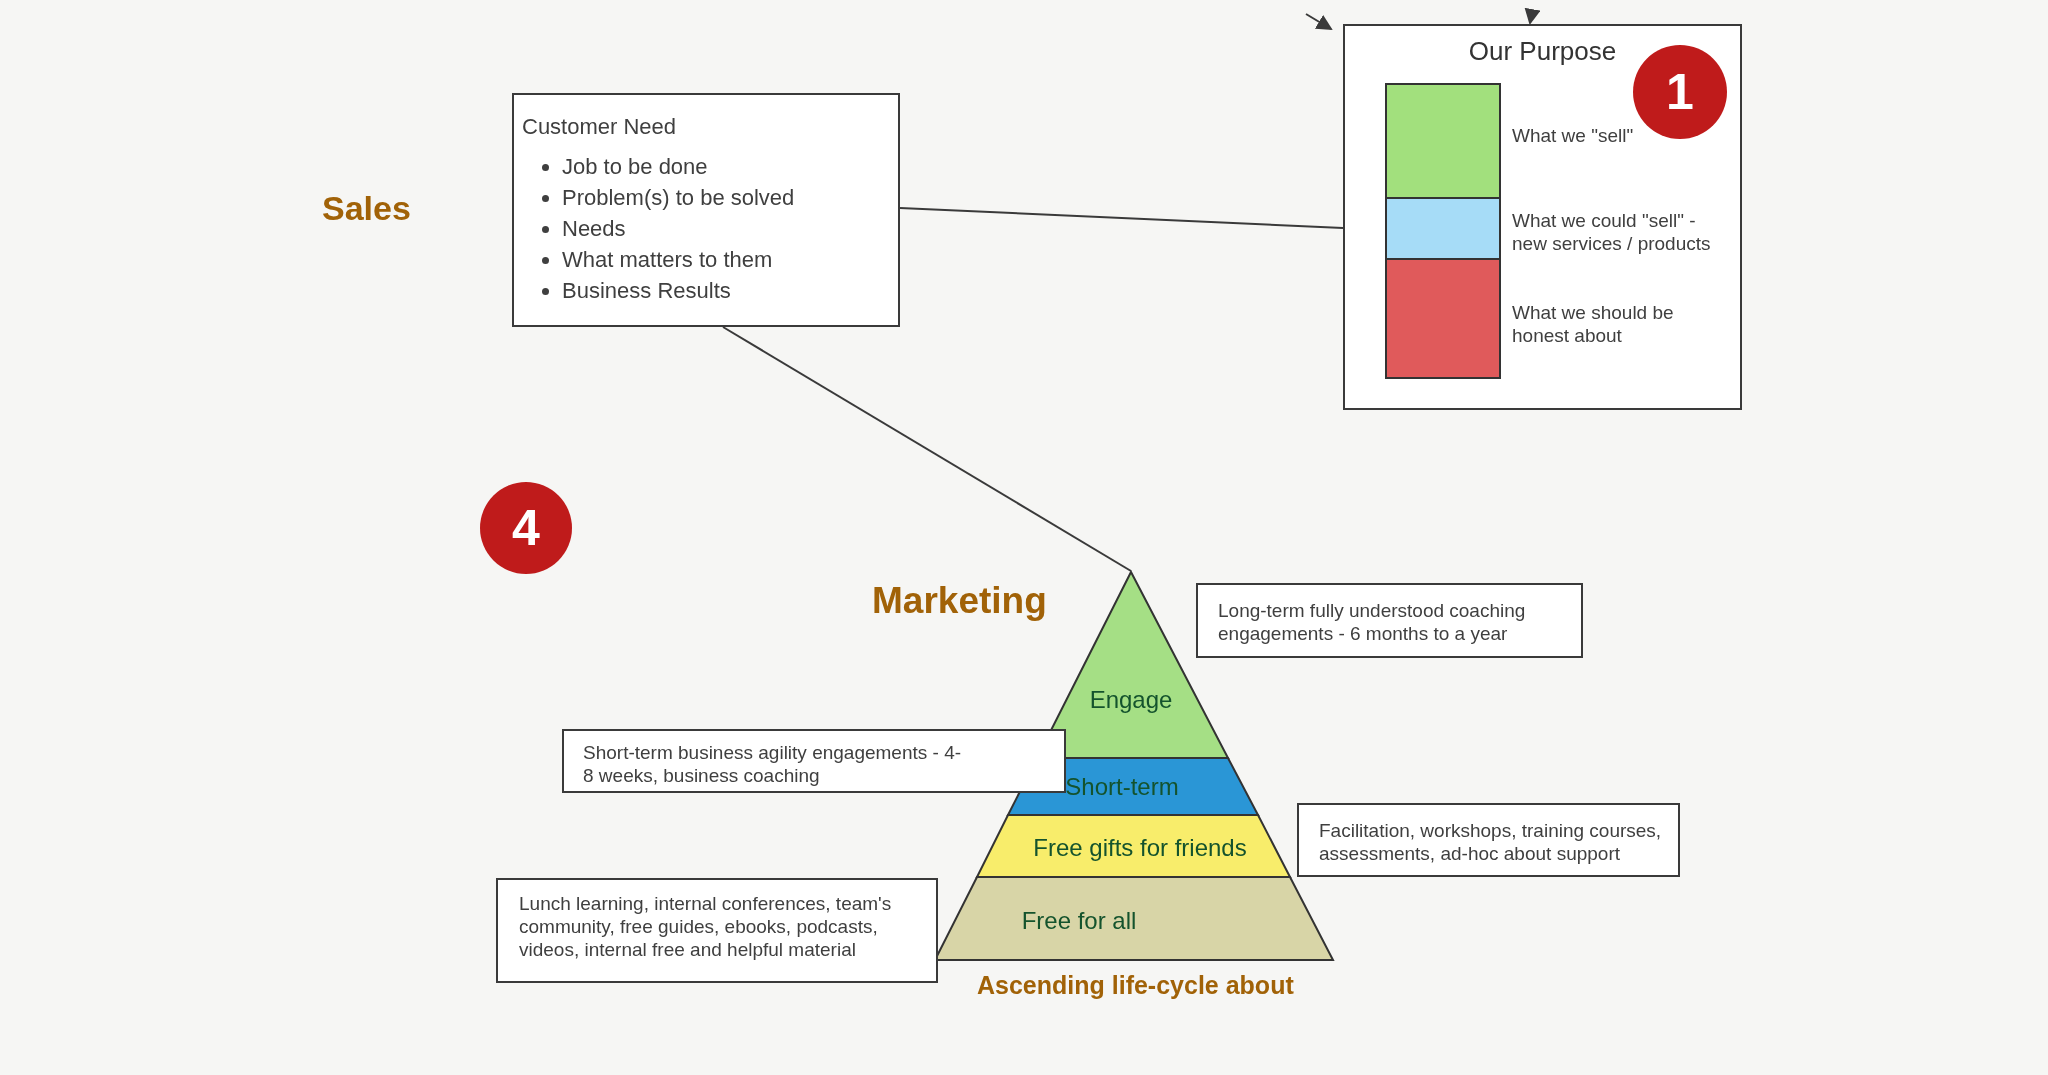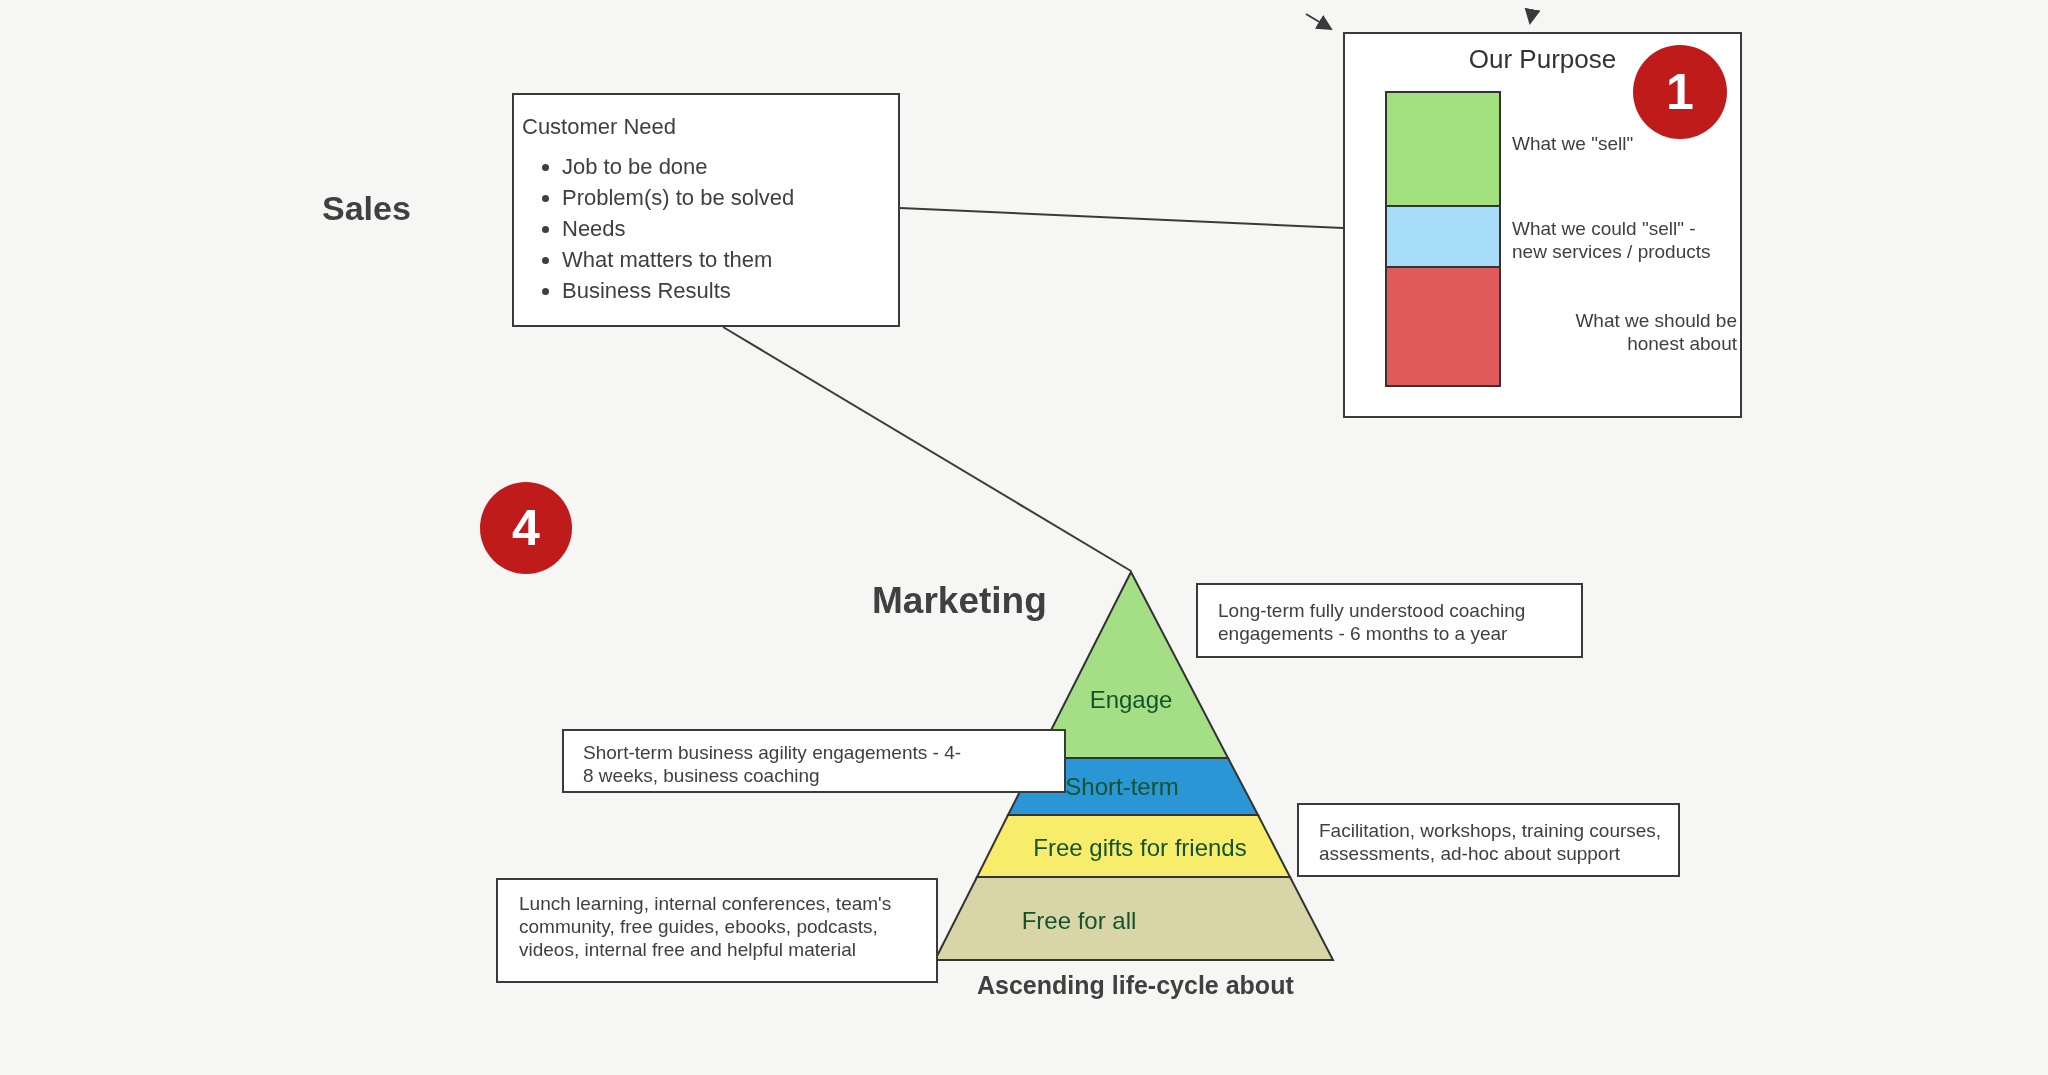--- a/index.html
+++ b/index.html
@@ -15,21 +15,21 @@
   .box{
     position:absolute;
     background:#ffffff;
     border:2px solid #3a3a3a;
     box-sizing:border-box;
     z-index:2;
   }
   .heading{
     position:absolute;
     font-weight:bold;
-    color:#404040;
+    color:#a16207;
     z-index:2;
     white-space:nowrap;
   }
   .badge{
     position:absolute;
     border-radius:50%;
     display:flex;align-items:center;justify-content:center;
     color:#ffffff;font-weight:bold;font-size:50px;
     z-index:4;
   }
@@ -44,21 +44,21 @@
     font-size:24px;line-height:26px;
     color:#14532d;
     z-index:3;white-space:nowrap;
   }
   
   #customer-need{left:512px;top:93px;width:388px;height:234px;}
   #customer-need .cn-title{font-size:22px;line-height:32px;padding:16px 0 0 8px;}
   #customer-need ul{margin:8px 0 7px 0;padding:0 0 0 48px;}
   #customer-need li{font-size:22px;line-height:31px;}
   
-  #purpose-box{left:1343px;top:32px;width:399px;height:386px;}
+  #purpose-box{left:1343px;top:24px;width:399px;height:386px;}
   #purpose-box .pp-title{font-size:26px;line-height:30px;text-align:center;margin-top:10px;color:#333333;}
   .swatch{position:absolute;left:40px;width:116px;border:2px solid #333333;box-sizing:border-box;}
   .pp-label{position:absolute;left:167px;width:225px;}
   
   #note-long{left:1196px;top:583px;width:387px;height:75px;padding:14px 0 0 20px;}
   #note-short{left:562px;top:729px;width:504px;height:64px;padding:10px 0 0 19px;}
   #note-facilitation{left:1297px;top:803px;width:383px;height:74px;padding:14px 0 0 20px;}
   #note-lunch{left:496px;top:878px;width:442px;height:105px;padding:12px 0 0 21px;}
 </style>
 </head>
@@ -102,21 +102,21 @@
   <div class="box" id="purpose-box">
     <div class="pp-title">Our Purpose</div>
 
     <div class="swatch" style="top: 57px; height: 116px; background-color: rgb(162, 224, 125);"></div>
     <div class="swatch" style="top: 171px; height: 63px; background-color: rgb(166, 220, 247);"></div>
     <div class="swatch" style="top: 232px; height: 121px; background-color: rgb(224, 90, 91);"></div>
 
     <div class="note pp-label" style="top:98px;">What we "sell"</div>
     <div class="note pp-label" style="top:183px;">What we could "sell" -
 new services / products</div>
-    <div class="note pp-label" style="top:275px;text-align:right;">What we should be
+    <div class="note pp-label" style="top:275px;">What we should be
 honest about</div>
   </div>
 
   <div class="badge" style="left: 1633px; top: 45px; width: 94px; height: 94px; background-color: rgb(191, 27, 27);">
     <span>1</span>
   </div>
   <div class="badge" style="left: 480px; top: 482px; width: 92px; height: 92px; background-color: rgb(191, 27, 27);">
     <span>4</span>
   </div>
 

